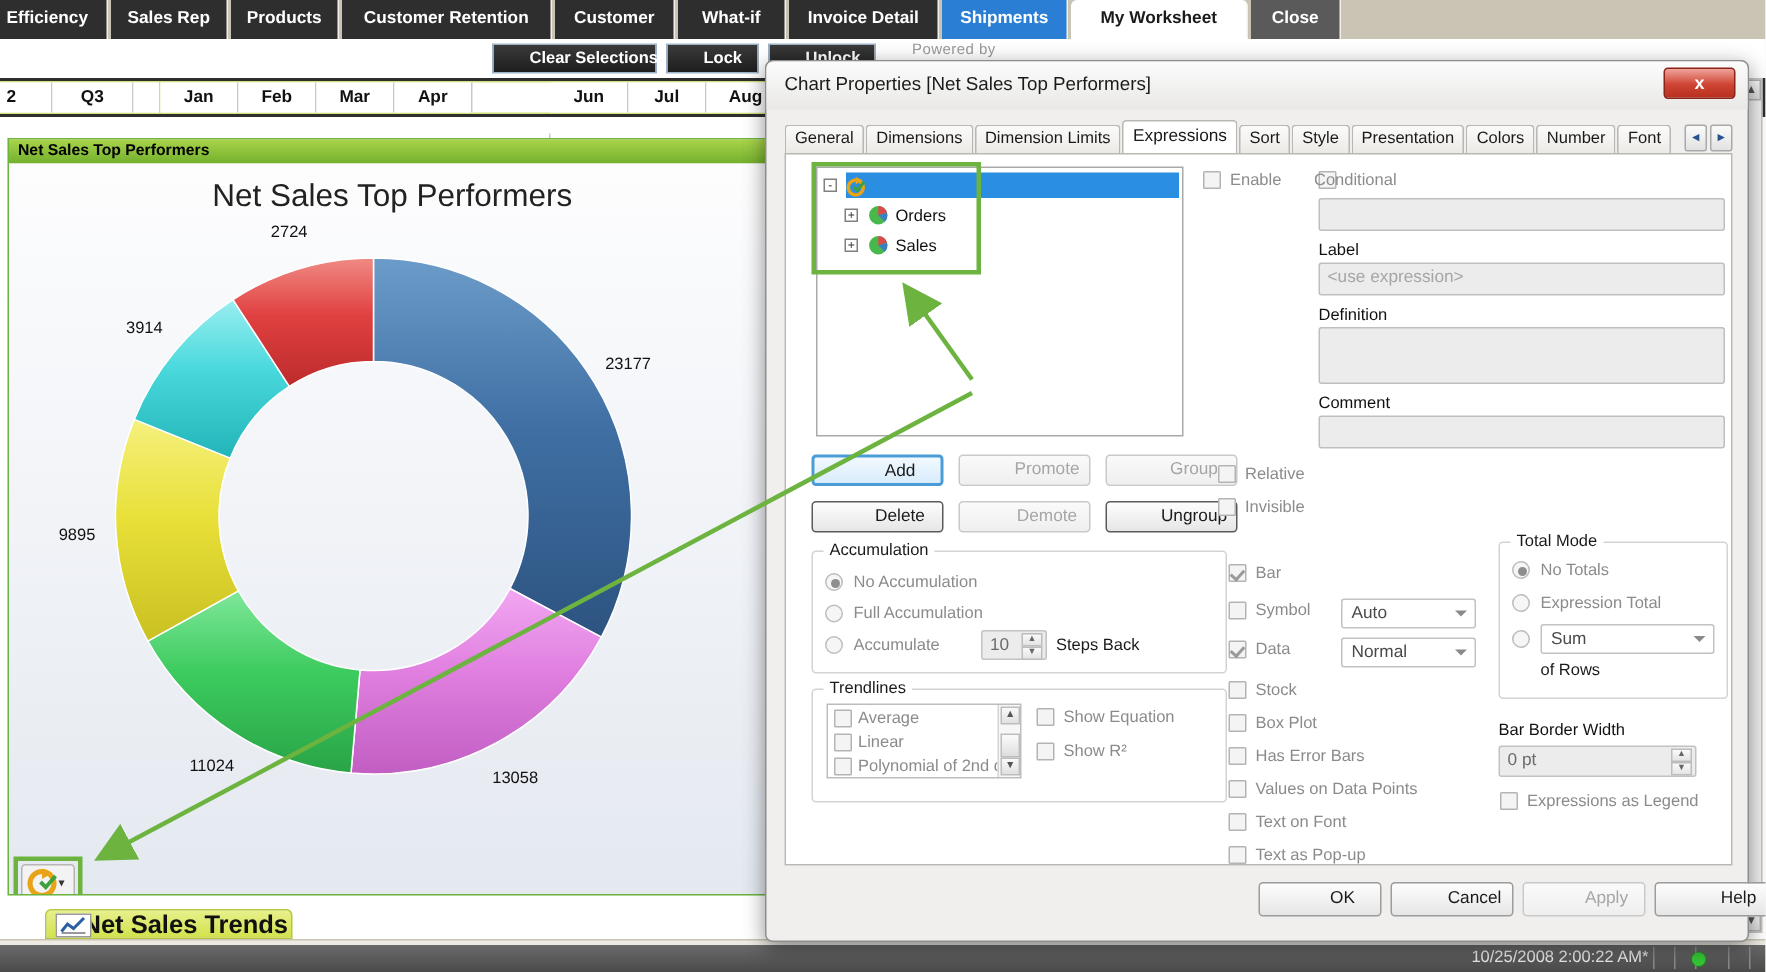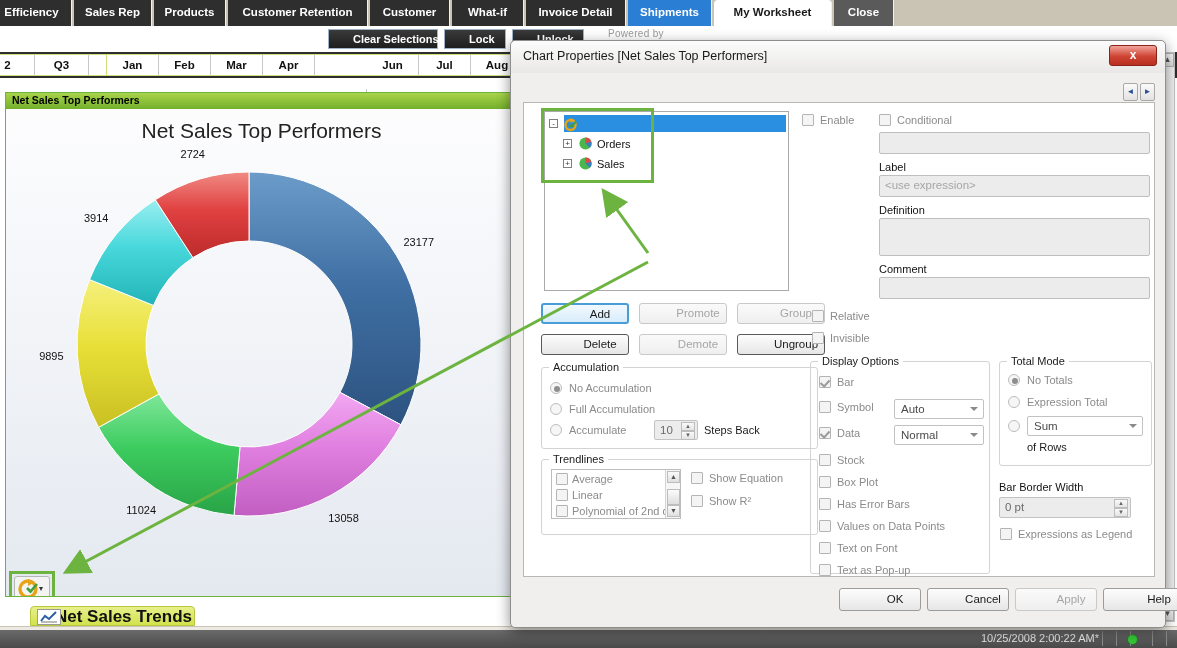--- a/index.html
+++ b/index.html
@@ -484,20 +484,33 @@
     <div id="status-led"></div>
   </div>
 
   <div id="dialog">
     <div id="dlg-titlebar">
       <div id="dlg-title">Chart Properties [Net Sales Top Performers]</div>
       <div id="dlg-close">x</div>
     </div>
 
     <div id="dlg-body">
+      <div id="dlg-tabs">
+          <div class="dtab">General</div>
+          <div class="dtab">Dimensions</div>
+          <div class="dtab">Dimension Limits</div>
+          <div class="dtab sel">Expressions</div>
+          <div class="dtab">Sort</div>
+          <div class="dtab">Style</div>
+          <div class="dtab">Presentation</div>
+          <div class="dtab">Colors</div>
+          <div class="dtab">Number</div>
+          <div class="dtab">Font</div>
+          <div class="dtab">Layout</div>
+        </div>
       <div class="dtab-nav" style="right:21px;">◄</div>
       <div class="dtab-nav" style="right:4px;">►</div>
 
       <div id="dlg-page">
 
         <div id="expr-list-box">
           <div id="sel-row"></div>
 
           <div class="tree-exp" style="left:4px; top:7px;">-</div>
           <div style="position:absolute; left:18px; top:5px; width:15px; height:15px;">
@@ -527,21 +540,21 @@
             </svg>
           </div>
           <div class="tree-row" style="left:52px; top:43px;">Sales</div>
         </div>
         <div id="expr-tree-hl2"></div>
 
         <div class="cb" style="left:278px; top:11px;"></div>
         <div class="cb-lbl" style="left:296px; top:11px;">Enable</div>
 
         <div class="cb" style="left:355px; top:11px;"></div>
-        <div class="cb-lbl" style="left:373px; top:11px;">Conditional</div>
+        <div class="cb-lbl" style="left:352px; top:11px;">Conditional</div>
 
         <div class="fld-box" style="left:355px; top:29px; width:271px; height:22px;"></div>
 
         <div class="fld-label" style="left:355px; top:58px;">Label</div>
         <div class="fld-box" style="left:355px; top:72px; width:271px; height:22px;">
           <span class="ph">&lt;use expression&gt;</span>
         </div>
 
         <div class="fld-label" style="left:355px; top:101px;">Definition</div>
         <div class="fld-box" style="left:355px; top:115px; width:271px; height:38px;"></div>
@@ -594,23 +607,20 @@
         <div class="cb" style="left:167px; top:369px;"></div>
         <div class="cb-lbl" style="left:185px; top:369px;">Show Equation</div>
         <div class="cb" style="left:167px; top:392px;"></div>
         <div class="cb-lbl" style="left:185px; top:392px;">Show R²</div>
 
         <div class="cb" style="left:288px; top:207px;"></div>
         <div class="cb-lbl" style="left:306px; top:207px;">Relative</div>
         <div class="cb" style="left:288px; top:229px;"></div>
         <div class="cb-lbl" style="left:306px; top:229px;">Invisible</div>
 
-        <div class="gbox" style="left:286px; top:258px; width:180px; height:213px;">
-          <div class="gbox-title">Display Options</div>
-        </div>
         <div id="display-options-items">
             <div class="cb checked" style="left: 295px; top: 273px;"></div>
             <div class="cb-lbl" style="left: 313px; top: 273px;">Bar</div>
             <div class="cb" style="left: 295px; top: 298px;"></div>
             <div class="cb-lbl" style="left: 313px; top: 298px;">Symbol</div>
             <div class="cb checked" style="left: 295px; top: 324px;"></div>
             <div class="cb-lbl" style="left: 313px; top: 324px;">Data</div>
             <div class="cb" style="left: 295px; top: 351px;"></div>
             <div class="cb-lbl" style="left: 313px; top: 351px;">Stock</div>
             <div class="cb" style="left: 295px; top: 373px;"></div>

